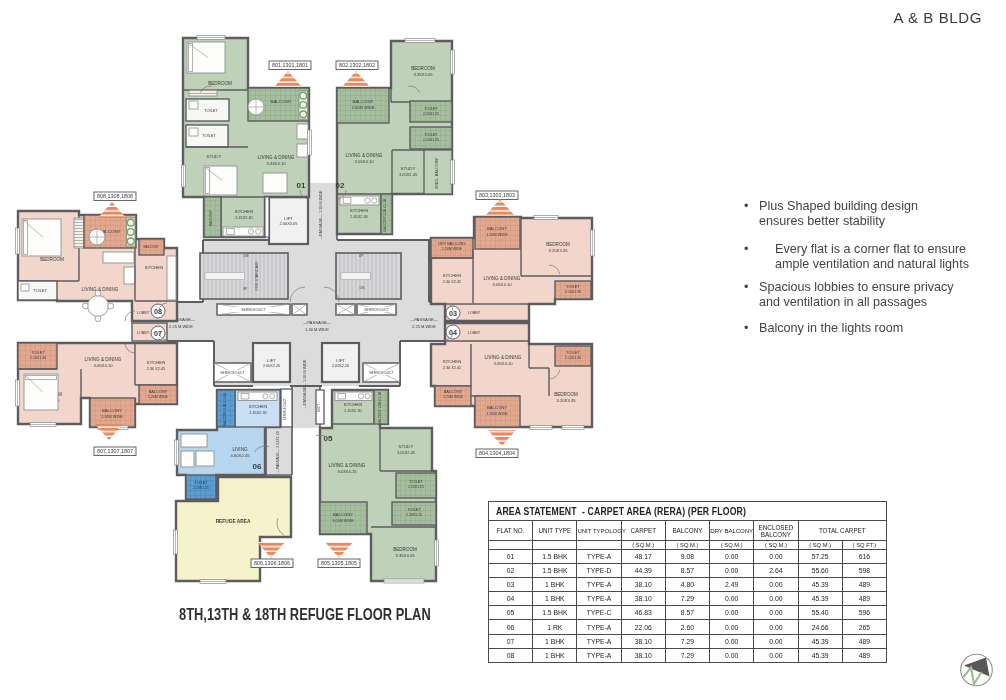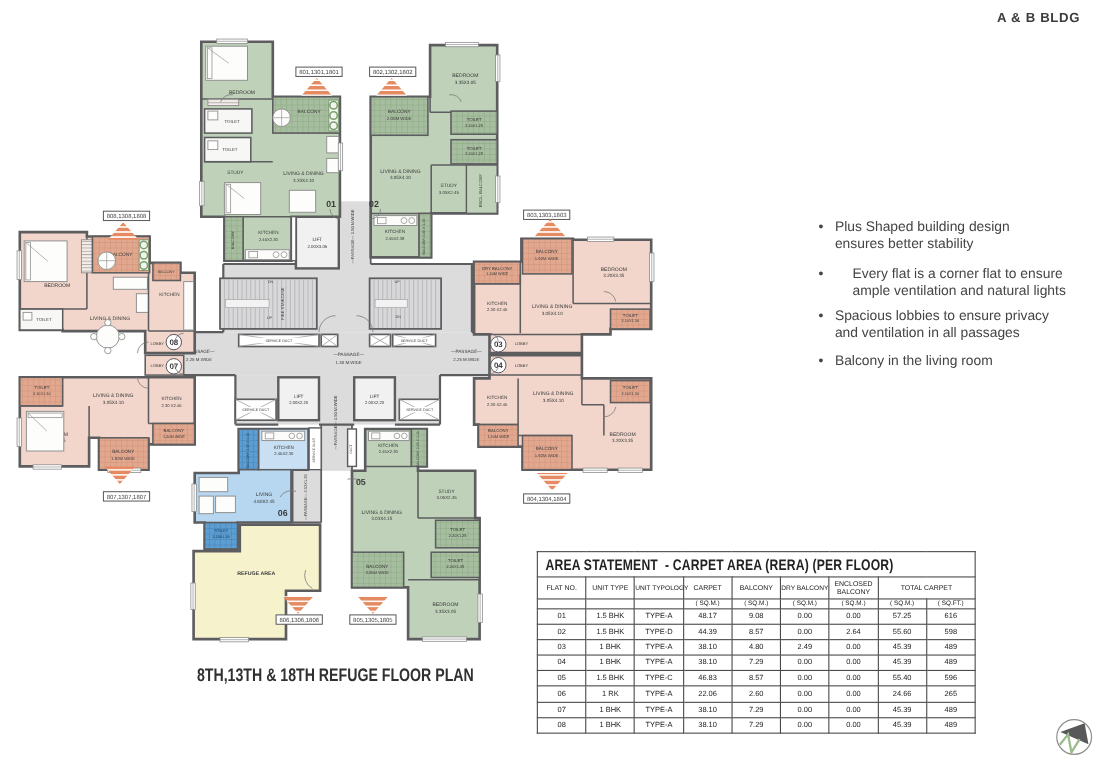--- a/index.html
+++ b/index.html
@@ -664,48 +664,48 @@
 <path d="M549.0 265.0 A11 11 0 0 1 559.8 274.1" fill="none" stroke="#77777a" stroke-width="0.7"></path>
 
 <path d="M559.8 369.9 A11 11 0 0 1 549.0 379.0" fill="none" stroke="#77777a" stroke-width="0.7"></path>
 
 <path d="M200.6 92.6 A10 10 0 0 1 211.7 86.2" fill="none" stroke="#77777a" stroke-width="0.7"></path>
 
 <path d="M408.3 86.2 A10 10 0 0 1 419.4 92.6" fill="none" stroke="#77777a" stroke-width="0.7"></path>
 </g>
 </svg>
 
-<div class="t" style="left:806px;top:9px;width:176px;text-align:right;font-size:12px;font-weight:bold;color:#3c3c3c;letter-spacing:0.6px">A &amp; B BLDG</div>
+<div class="t" style="left:806px;top:9px;width:176px;text-align:right;font-size:15px;font-weight:normal;color:#3c3c3c;letter-spacing:0.6px">A &amp; B BLDG</div>
 
 <div class="t" style="left:740px;top:199px;font-size:12.6px;line-height:14.5px;color:#444">
 <div style="position:relative;margin-bottom:14px">
       <span style="position:absolute;left:4px">•</span>
       <div style="margin-left:19px">Plus Shaped building design<br>ensures better stability</div>
     </div>
 <div style="position:relative;margin-bottom:9px">
       <span style="position:absolute;left:4px">•</span>
       <div style="margin-left:35px">Every flat is a corner flat to ensure<br>ample ventilation and natural lights</div>
     </div>
 <div style="position:relative;margin-bottom:12px">
       <span style="position:absolute;left:4px">•</span>
       <div style="margin-left:19px">Spacious lobbies to ensure privacy<br>and ventilation in all passages</div>
     </div>
 <div style="position:relative">
       <span style="position:absolute;left:4px">•</span>
-      <div style="margin-left:19px">Balcony in the living room</div>
+      <div style="margin-left:19px">Balcony in the lights room</div>
     </div>
 </div>
 
 <div class="t" style="left:179px;top:605px;font-size:16.5px;font-weight:bold;color:#303030;transform:scaleX(0.78);transform-origin:0 0;white-space:nowrap">8TH,13TH &amp; 18TH REFUGE FLOOR PLAN</div>
 
 <div class="t" style="left:488px;top:501px">
 <table style="border-collapse:collapse;border:1.2px solid #4a4a4a;background:#fff;table-layout:fixed;width:399px">
 <tbody>
         <tr>
-          <td colspan="9" style="border:1px solid #4a4a4a;font-size:14px;font-weight:bold;color:#222;padding:3px 0 3px 7px;letter-spacing:0.2px"><span style="display:inline-block;transform:scaleX(0.79);transform-origin:0 50%;white-space:nowrap">AREA STATEMENT&nbsp; - CARPET AREA (RERA) (PER FLOOR)</span></td>
+          <td colspan="9" style="border:1px solid #4a4a4a;font-size:11px;font-weight:bold;color:#222;padding:3px 0 3px 7px;letter-spacing:0.2px"><span style="display:inline-block;transform:scaleX(0.79);transform-origin:0 50%;white-space:nowrap">AREA STATEMENT&nbsp; - CARPET AREA (RERA) (PER FLOOR)</span></td>
         </tr>
 <tr style="height:20px">
 <td style="border:1px solid #4a4a4a;font-size:6.3px;color:#222;text-align:center;padding:0;width:39px">FLAT NO.</td>
 <td style="border:1px solid #4a4a4a;font-size:6.3px;color:#222;text-align:center;padding:0;width:35px">UNIT TYPE</td>
 <td style="border:1px solid #4a4a4a;font-size:6.3px;color:#222;text-align:center;padding:0;white-space:nowrap;font-size:6.0px;width:53px">UNIT TYPOLOGY</td>
 <td style="border:1px solid #4a4a4a;font-size:6.3px;color:#222;text-align:center;padding:0;width:46px">CARPET</td>
 <td style="border:1px solid #4a4a4a;font-size:6.3px;color:#222;text-align:center;padding:0;width:46px">BALCONY</td>
 <td style="border:1px solid #4a4a4a;font-size:6.3px;color:#222;text-align:center;padding:0;white-space:nowrap;font-size:6.0px;width:45px">DRY BALCONY</td>
 <td style="border:1px solid #4a4a4a;font-size:6.3px;color:#222;text-align:center;padding:0;width:46px">ENCLOSED BALCONY</td>
 <td colspan="2" style="border:1px solid #4a4a4a;font-size:6.3px;color:#222;text-align:center;padding:0;">TOTAL CARPET</td>

